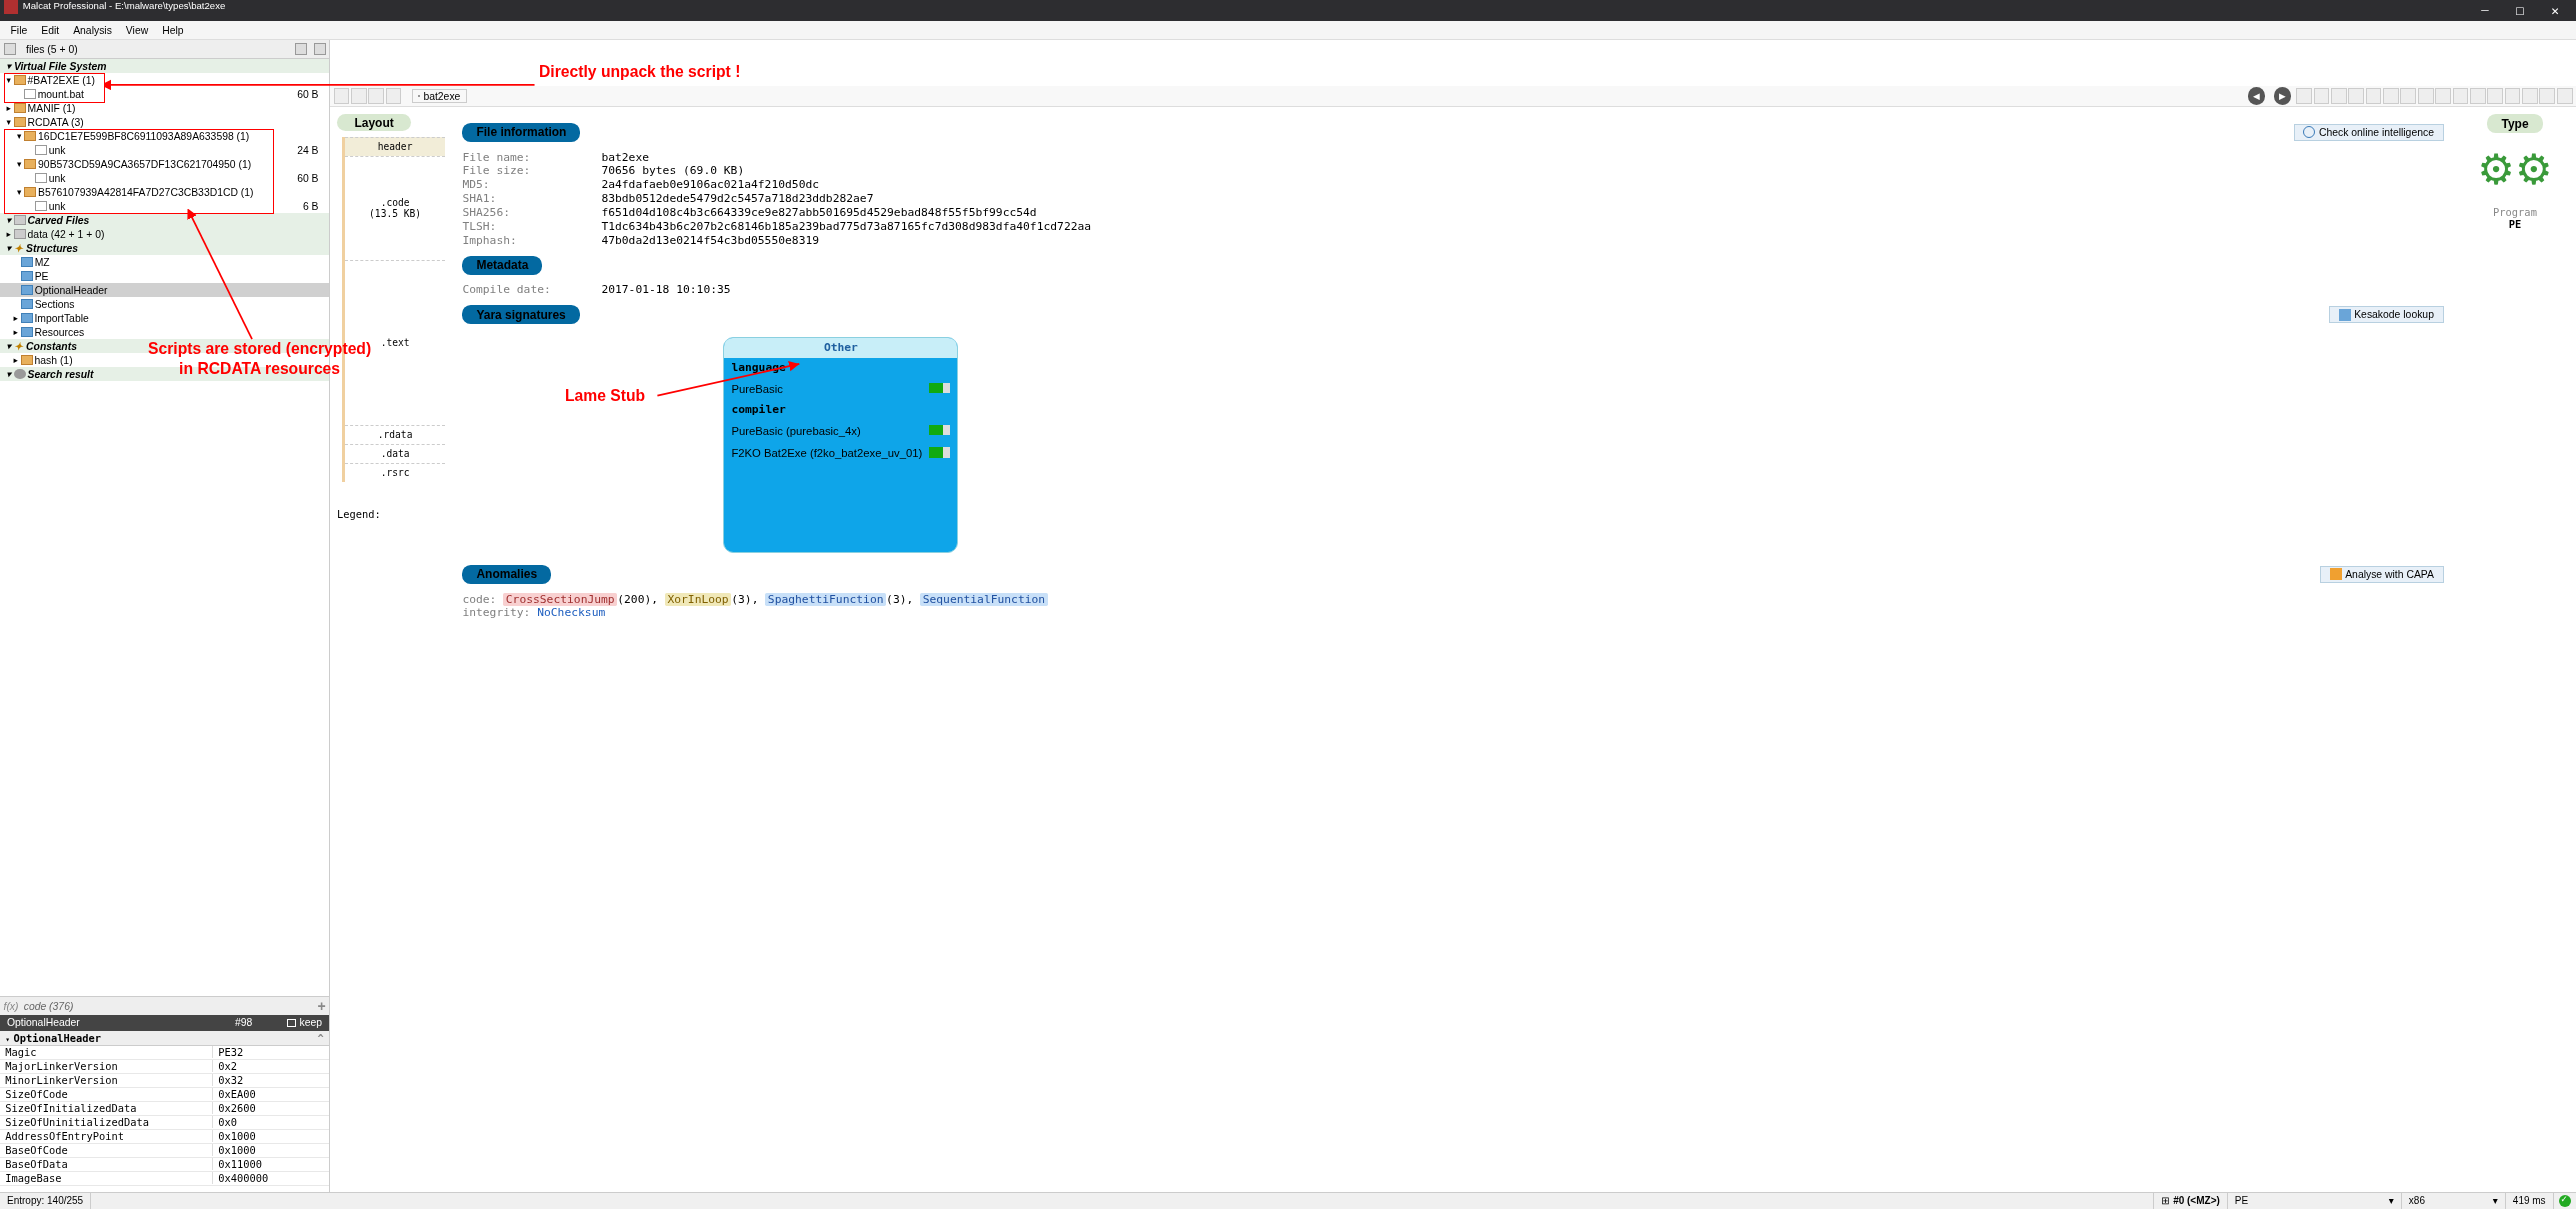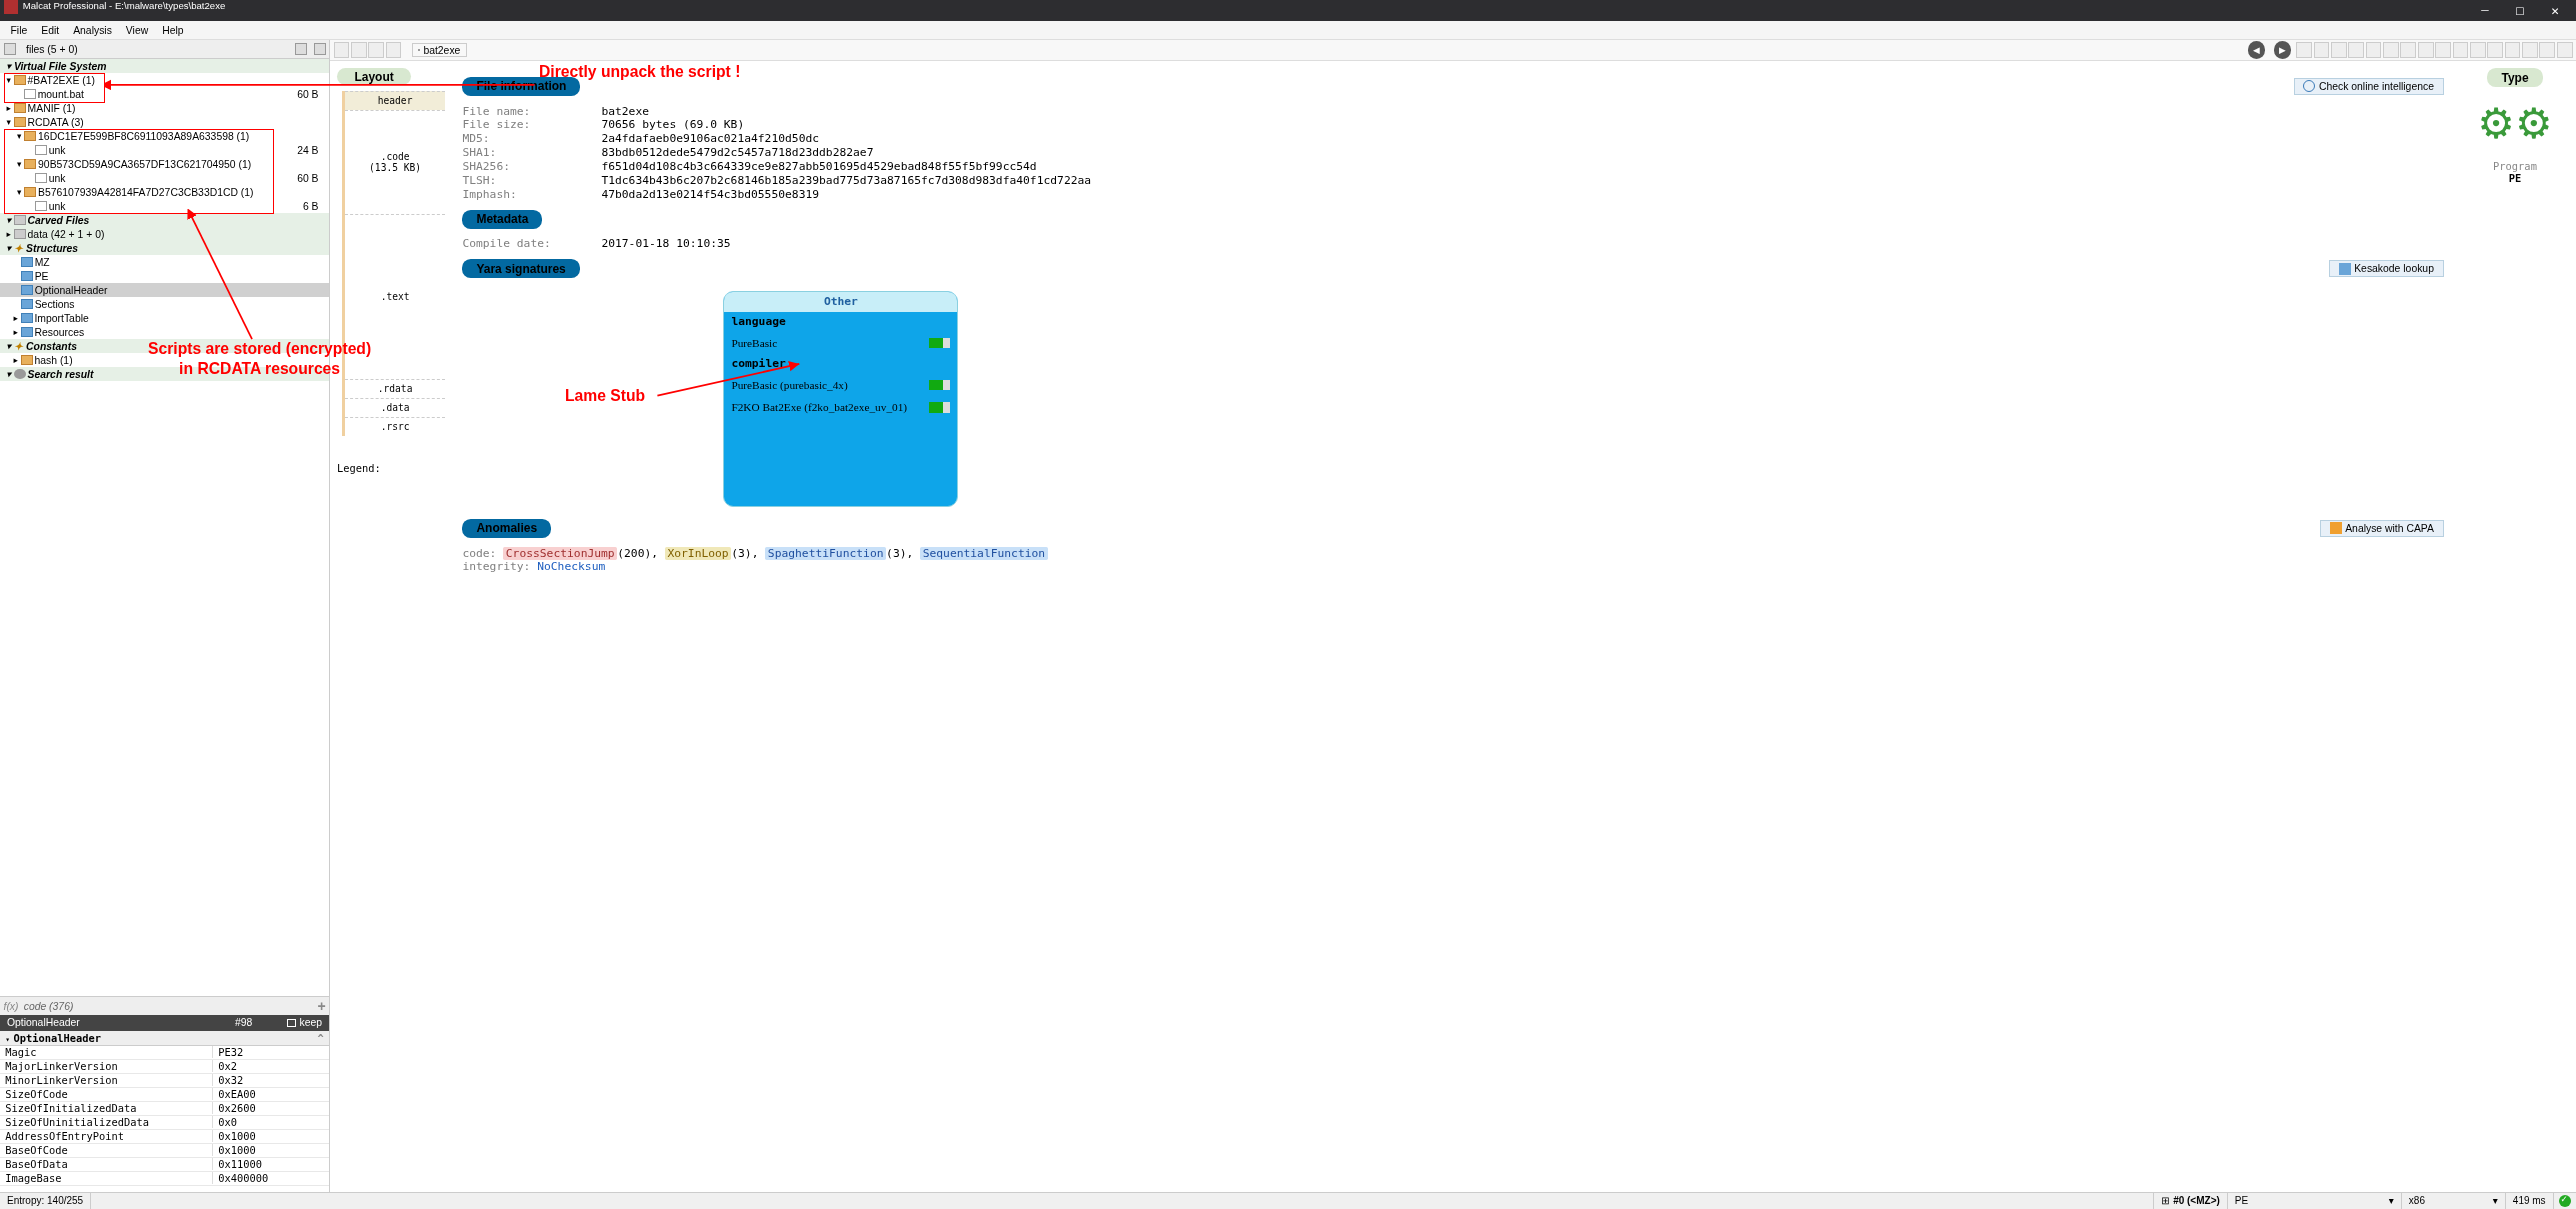--- a/index.html
+++ b/index.html
@@ -5,21 +5,21 @@
 * { box-sizing: border-box; margin: 0; padding: 0; }
 body { font-family: "Segoe UI", Tahoma, sans-serif; font-size: 10.4px; background: #fff; color: #000; overflow: hidden; }
 .titlebar { background: #2d2d30; color: #fff; height: 21px; display: flex; align-items: flex-start; padding: 0 3.5px; }
 .titlebar .icon { width: 14px; height: 14px; margin-right: 5.2px; background: #b03030; }
 .titlebar .title { flex: 1; font-size: 9.6px; }
 .titlebar .winbtn { width: 35px; height: 21px; display: flex; align-items: center; justify-content: center; color: #fff; }
 .menubar { background: #f5f5f5; height: 19px; display: flex; align-items: center; padding: 0 3.5px; border-bottom: 0.9px solid #ddd; font-size: 10.4px; }
 .menubar span { padding: 0 7px; cursor: default; }
 .main { display: flex; height: calc(100vh - 40px - 17.4px); }
 .left { width: 330px; border-right: 0.9px solid #ccc; display: flex; flex-direction: column; background: #fff; }
-.right { flex: 1; display: flex; flex-direction: column; overflow: hidden; }
+.right { flex: 1; display: flex; flex-direction: column; overflow: hidden; margin-top: 46px; }
 .tabbar { height: 19px; background: #eee; border-bottom: 0.9px solid #ccc; display: flex; align-items: center; }
 .tabbar .tabicon { width: 12px; height: 12px; background: #ddd; margin: 0 3.5px; border: 0.9px solid #999; }
 .tabbar .tablabel { padding: 0 7px; }
 .tree { flex: 0 0 auto; overflow: auto; font-size: 10.4px; }
 .tree-row { display: flex; align-items: center; height: 14px; padding: 0 3.5px; white-space: nowrap; }
 .tree-row.section { background: #e6f0e6; font-style: italic; font-weight: bold; }
 .tree-row.selected { background: #d0d0d0; }
 .tree-row .size { margin-left: auto; padding-right: 7px; }
 .tree-row .exp { width: 10.4px; display: inline-block; text-align: center; font-size: 8.7px; cursor: default; }
 .tree-row .fi { width: 12px; height: 10.4px; display: inline-block; margin-right: 1.7px; }
@@ -59,21 +59,21 @@
 .btn .bi { width: 12px; height: 12px; }
 .kv { display: flex; margin: 0.9px 0; }
 .kv .k { width: 139px; color: #808080; }
 .kv .v { color: #000; }
 .typecol { width: 122px; text-align: center; padding: 7px; }
 .typepill { background: #d8e8d0; border-radius: 8.7px; padding: 2.6px 14px; font-weight: bold; font-size: 12px; display: inline-block; }
 .gears { font-size: 42px; color: #3a9a3a; margin: 12px 0; }
 .yarabox { border: 1.7px solid #8ad0e0; border-radius: 10.4px; background: #0ea5e9; width: 235px; margin: 7px auto 0 261px; }
 .yarabox .yh { background: #c8eef8; color: #2060a0; text-align: center; padding: 3.5px; border-radius: 8.7px 8.7px 0 0; font-family: "Consolas", monospace; font-weight: bold; }
 .yarabox .ysec { font-weight: bold; padding: 3.5px 7px; font-family: "Consolas", monospace; }
-.yarabox .yitem { display: flex; align-items: center; padding: 5.2px 7px; font-family: Liberation Serif, serif; }
+.yarabox .yitem { display: flex; align-items: flex-start; padding: 5.2px 7px; font-family: Liberation Sans, sans-serif; }
 .yarabox .yitem .bar { margin-left: auto; width: 21px; height: 10.4px; display: flex; }
 .yarabox .yitem .bar .g { background: #1a1; flex: 2; }
 .yarabox .yitem .bar .e { background: #ddd; flex: 1; }
 .anom { margin-top: 7px; }
 .anom-text { font-family: "Consolas", monospace; font-size: 11.3px; }
 .anom-text .tag { padding: 0 2.6px; border-radius: 1.7px; }
 .tag.r { background: #f8d0d0; color: #a03030; }
 .tag.y { background: #f0e8b8; color: #806000; }
 .tag.b { background: #c8e0f8; color: #2050a0; }
 .statusbar { height: 17.4px; background: #f0f0f0; border-top: 0.9px solid #ccc; display: flex; align-items: center; font-size: 10px; }

